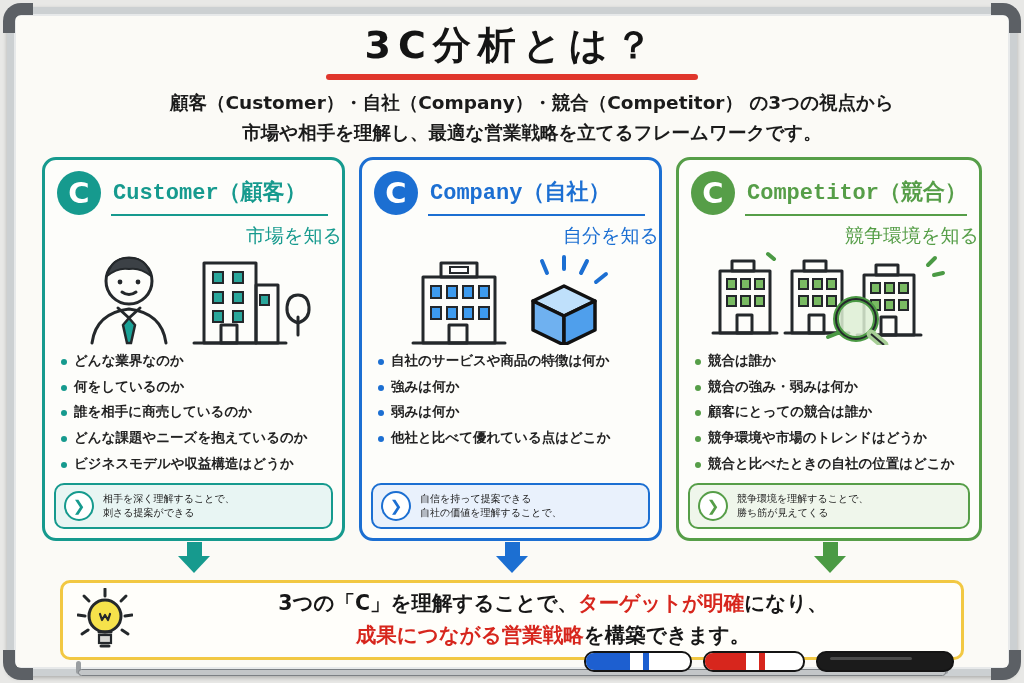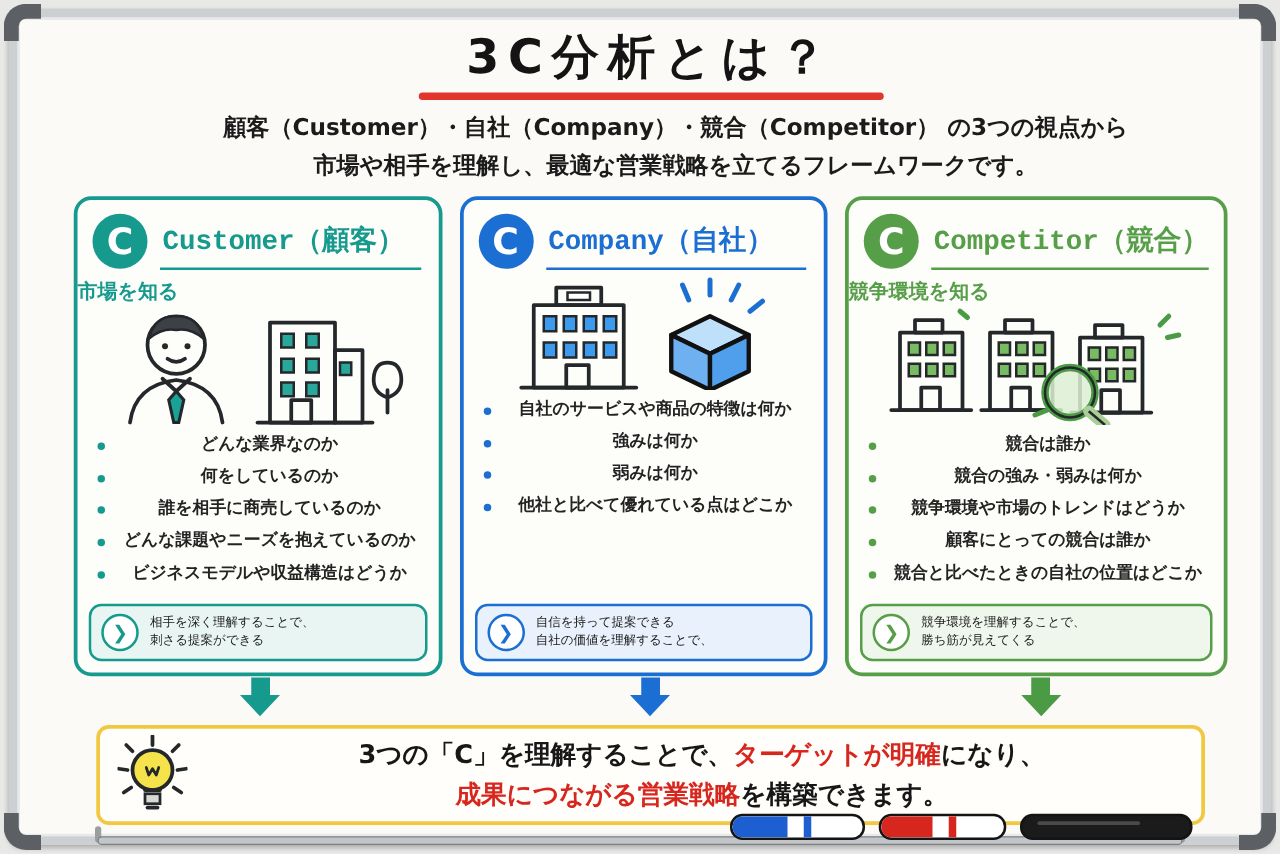--- a/index.html
+++ b/index.html
@@ -9,21 +9,21 @@
   
   .whiteboard { position:absolute; inset:7px; background:#fbfaf6;
                 border:7px solid #ccd0d2; border-radius:10px;
                 box-shadow: inset 0 0 0 2px #e7e9ea, 0 2px 4px rgba(0,0,0,.25); }
   .corner { position:absolute; width:30px; height:30px; z-index:5; }
   .corner.tl { top:3px; left:3px;  border-top:12px solid #5c6065; border-left:12px solid #5c6065; border-top-left-radius:18px; }
   .corner.tr { top:3px; right:3px; border-top:12px solid #5c6065; border-right:12px solid #5c6065; border-top-right-radius:18px; }
   .corner.bl { bottom:3px; left:3px;  border-bottom:12px solid #5c6065; border-left:12px solid #5c6065; border-bottom-left-radius:18px; }
   .corner.br { bottom:3px; right:3px; border-bottom:12px solid #5c6065; border-right:12px solid #5c6065; border-bottom-right-radius:18px; }
 
-  .content { position:absolute; inset:16px 14px 14px 14px;margin-left:17px; }
+  .content { position:absolute; inset:16px 14px 14px 14px; }
 
   
   .title { text-align:center; font-size:38px; font-weight:800; color:#141414;
            letter-spacing:7px; margin-top:4px; }
   .title-underline { width:372px; height:6px; background:#e0362c; border-radius:3px;
                      margin:3px auto 8px auto; }
   .subtitle { text-align:center; font-size:18.5px; font-weight:700; color:#1b1b1b; line-height:1.6;padding-left:40px; }
 
   
   .panels, .arrows-row { display:flex; gap:14px; justify-content:center; padding:0 28px; }
@@ -33,25 +33,25 @@
   .panel-customer   { --accent:#169a8e; --tint:#e8f5f3; }
   .panel-company    { --accent:#1c6fd2; --tint:#e9f1fc; }
   .panel-competitor { --accent:#569e48; --tint:#eff6eb; }
 
   .panel-header { display:flex; align-items:flex-start; gap:10px; padding:11px 14px 0 12px; }
   .badge { width:44px; height:44px; border-radius:50%; background:var(--accent);
            color:#fff; font-size:29px; font-weight:800; display:flex;
            align-items:center; justify-content:center; flex:none; }
   .panel-title-wrap { flex:1; border-bottom:2.5px solid var(--accent); padding:6px 0 7px 2px;font-family:Liberation Mono, monospace; }
   .panel-title { font-size:22px; font-weight:800; color:var(--accent); white-space:nowrap; }
-  .panel-sub { text-align:left; font-size:16px; font-weight:700; color:var(--accent); margin-top:7px; }
+  .panel-sub { text-align:right; font-size:19px; font-weight:400; color:var(--accent); margin-top:7px; }
 
   .illustration { height:97px; display:flex; align-items:center; justify-content:center; }
 
-  .bullets { list-style:none; padding:2px 10px 0 16px;text-align:center; }
+  .bullets { list-style:none; padding:2px 10px 0 16px; }
   .bullets li { position:relative; padding-left:13px; font-size:13.5px; font-weight:700;
                 color:#232323; line-height:1.9; white-space:nowrap; }
   .bullets li::before { content:""; position:absolute; left:0; top:11px; width:6px; height:6px;
                         border-radius:50%; background:var(--accent); }
 
   .callout { position:absolute; left:9px; right:9px; bottom:9px; border:2.5px solid var(--accent);
              background:var(--tint); border-radius:10px; padding:6px 8px;
              display:flex; align-items:center; gap:9px; }
   .chev-circle { width:30px; height:30px; border-radius:50%; border:2.5px solid var(--accent);
                  color:var(--accent); background:#fff; display:flex; align-items:center;
@@ -165,20 +165,21 @@
       </div>
     </div>
 
     <div class="panel panel-company">
       <div class="panel-header">
         <div class="badge">C</div>
         <div class="panel-title-wrap">
           <div class="panel-title">Company（自社）</div>
         </div>
       </div>
+      <div class="panel-sub">自分を知る</div>
       <div class="illustration">
         <svg width="220" height="94" viewBox="0 0 220 94">
 
           <rect class="ln" x="40" y="12" width="36" height="14" fill="#fff"></rect>
           <rect x="49" y="16" width="18" height="6" fill="#fff" stroke="#24282b" stroke-width="2"></rect>
           <rect class="ln" x="22" y="26" width="72" height="66" fill="#fff"></rect>
           <rect x="30" y="35" width="10" height="12" fill="#3d9bef" stroke="#24282b" stroke-width="2"></rect>
           <rect x="46" y="35" width="10" height="12" fill="#3d9bef" stroke="#24282b" stroke-width="2"></rect>
           <rect x="62" y="35" width="10" height="12" fill="#3d9bef" stroke="#24282b" stroke-width="2"></rect>
           <rect x="78" y="35" width="10" height="12" fill="#3d9bef" stroke="#24282b" stroke-width="2"></rect>
@@ -268,22 +269,22 @@
           <path d="M167,83 L180,94" stroke="#24282b" stroke-width="2" fill="none"></path>
           <path d="M124,86 L134,82" stroke="#4b9a44" stroke-width="4" stroke-linecap="round"></path>
           <path d="M224,14 L231,7" stroke="#4b9a44" stroke-width="4" stroke-linecap="round"></path>
           <path d="M230,24 L239,22" stroke="#4b9a44" stroke-width="4" stroke-linecap="round"></path>
           <path d="M70,8 L64,3" stroke="#4b9a44" stroke-width="4" stroke-linecap="round"></path>
         </svg>
       </div>
       <ul class="bullets">
         <li>競合は誰か</li>
         <li>競合の強み・弱みは何か</li>
+        <li>顧客にとっての競合は誰か</li>
         <li>競争環境や市場のトレンドはどうか</li>
-        <li>顧客にとっての競合は誰か</li>
         <li>競合と比べたときの自社の位置はどこか</li>
       </ul>
       <div class="callout">
         <div class="chev-circle">❯</div>
         <div class="callout-text">
           <div>競争環境を理解することで、</div>
           <div>勝ち筋が見えてくる</div>
         </div>
       </div>
     </div>

